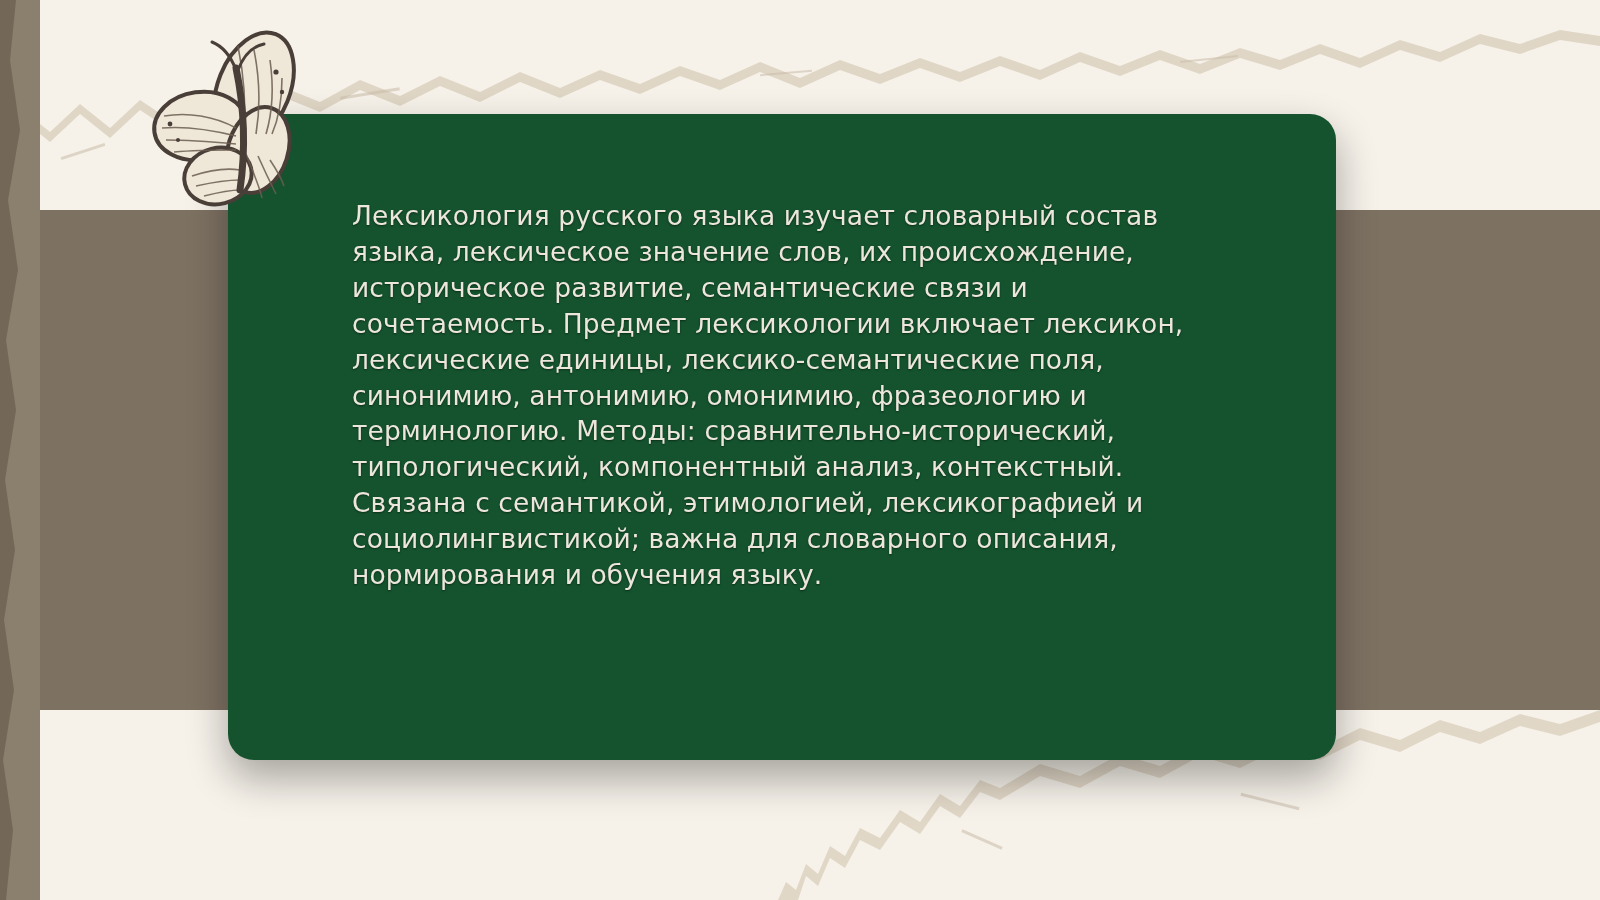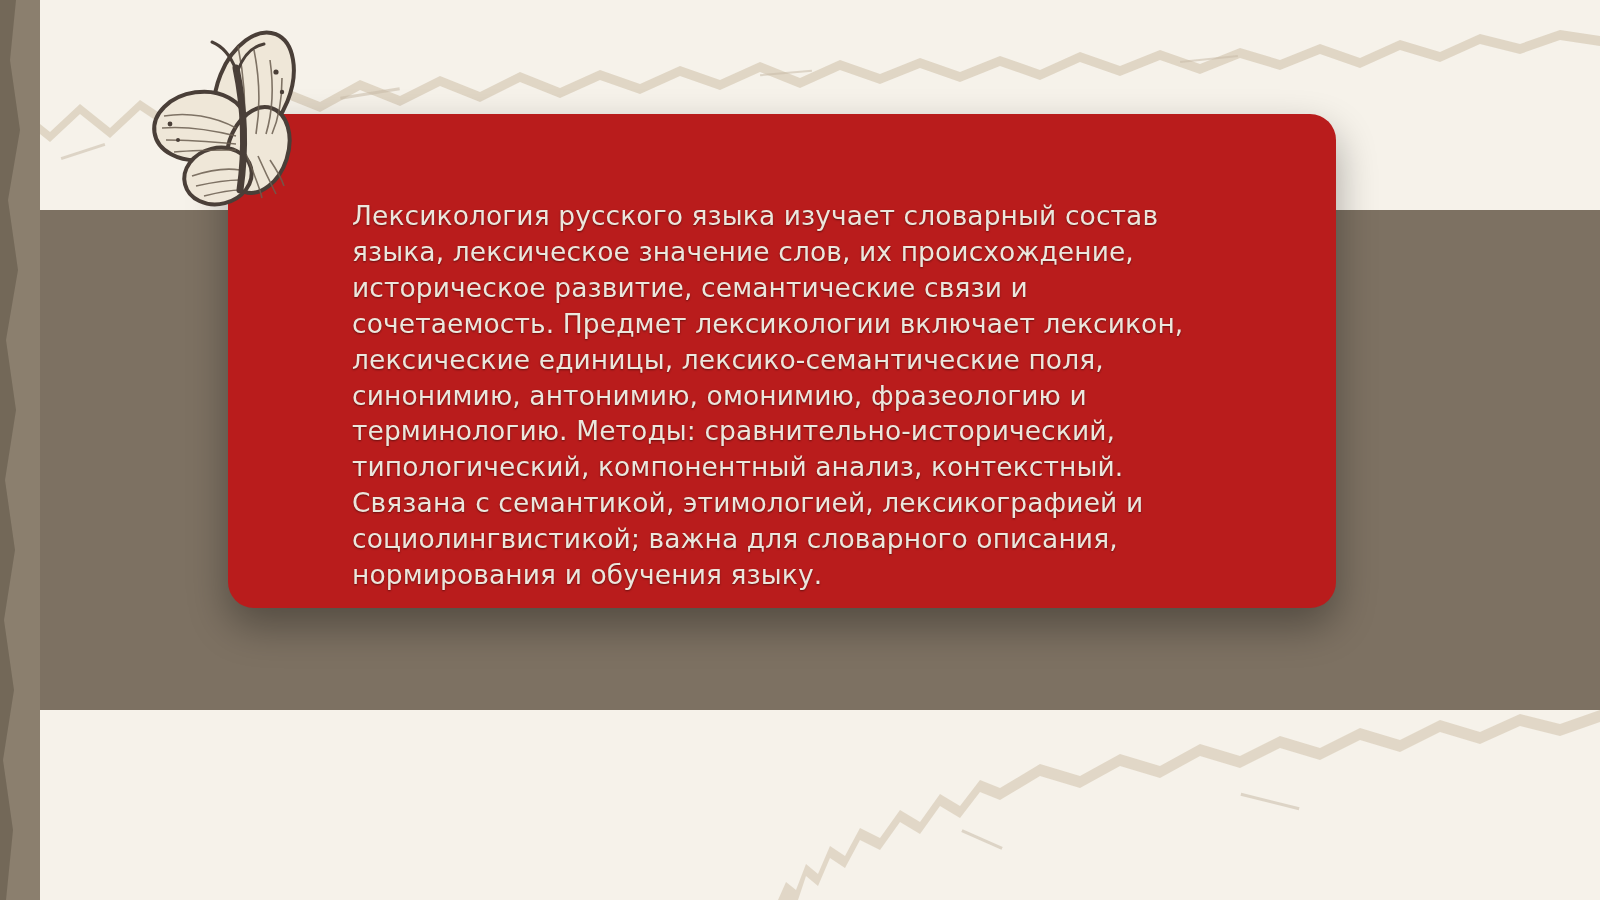--- a/index.html
+++ b/index.html
@@ -57,22 +57,22 @@
     background: #c9bca8;
     opacity: .55;
   }
 
   
   .card {
     position: absolute;
     left: 228px;
     top: 114px;
     width: 1108px;
-    height: 494px;
-    background: #b91c1c;
+    height: 646px;
+    background: #14532d;
     border-radius: 26px;
     box-shadow: 0 18px 40px rgba(0,0,0,.33);
   }
   .card-text {
     position: absolute;
     left: 124px;
     top: 84px;
     width: 870px;
     color: #ece6dc;
     font-size: 26.5px;

